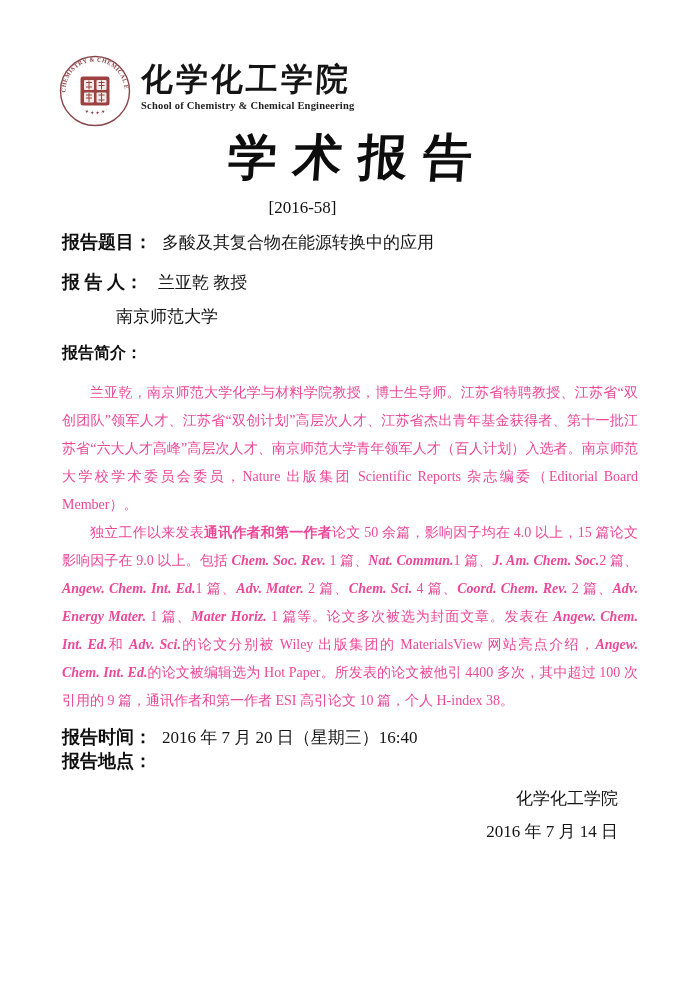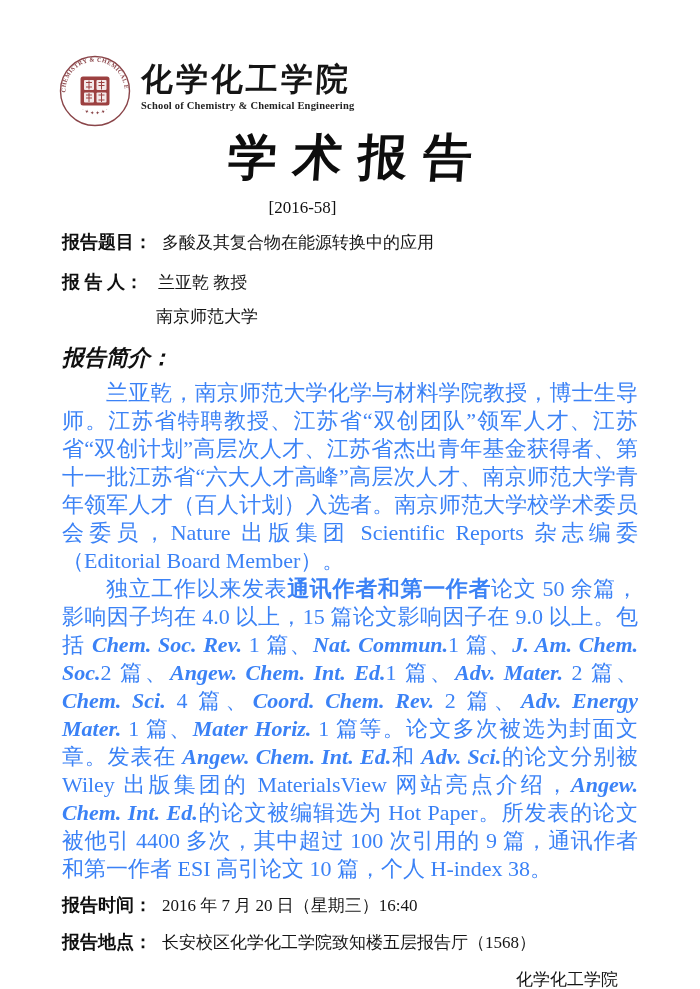--- a/index.html
+++ b/index.html
@@ -57,32 +57,32 @@
     flex: 0 0 84px;
     font-size: 18px; font-weight: bold; color: #0f0f0f;
     font-family: "Liberation Serif", "DejaVu Serif", serif;
     white-space: nowrap;
   }
   .row-value { font-size: 17px; color: #151515; padding-left: 10px; white-space: nowrap; }
   .row-topic   { margin-bottom: 16px; }
   .row-speaker { margin-bottom: 12px; }
   .affiliation {
     font-size: 17px; color: #151515;
-    margin-left: 94px; margin-bottom: 15px; line-height: 22px;
+    margin-left: 54px; margin-bottom: 15px; line-height: 22px;
   }
   .intro-label {
-    font-size: 22px; font-weight: bold; color: #0f0f0f; margin-bottom: 6px; font-style: italic;
+    font-size: 16px; font-weight: bold; color: #0f0f0f; margin-bottom: 15px;
   }
   .intro-paragraphs p {
-    font-size: 22px; line-height: 28px; color: #3b82f6;
+    font-size: 14px; line-height: 28px; color: #ec4899;
     text-align: justify; text-indent: 2em;
   }
   .seg-b  { font-weight: bold; margin-top: 34px; }
   .seg-bi { font-weight: bold; font-style: italic; margin-top: 38px; }
-  .row-time  { margin-top: 10px; margin-bottom: 13px; }
+  .row-time  { margin-top: 10px; }
   .row-venue { margin-bottom: 9px; align-items: flex-end; }
 
   .signature-block {
     text-align: right; padding-right: 20px;
     font-size: 17px; color: #151515; line-height: 33px;
   }
 </style>
 </head>
 <body>
 
@@ -145,21 +145,20 @@
         <p><span>独立工作以来发表</span><span class="seg-b">通讯作者和第一作者</span><span>论文 50 余篇，影响因子均在 4.0 以上，15 篇论文影响因子在 9.0 以上。包括 </span><span class="seg-bi">Chem. Soc. Rev.</span><span> 1 篇、</span><span class="seg-bi">Nat. Commun.</span><span>1 篇、</span><span class="seg-bi">J. Am. Chem. Soc.</span><span>2 篇、</span><span class="seg-bi">Angew. Chem. Int. Ed.</span><span>1 篇、</span><span class="seg-bi">Adv. Mater.</span><span> 2 篇、</span><span class="seg-bi">Chem. Sci.</span><span> 4 篇、</span><span class="seg-bi">Coord. Chem. Rev.</span><span> 2 篇、</span><span class="seg-bi">Adv. Energy Mater.</span><span> 1 篇、</span><span class="seg-bi">Mater Horiz.</span><span> 1 篇等。论文多次被选为封面文章。发表在 </span><span class="seg-bi">Angew. Chem. Int. Ed.</span><span>和 </span><span class="seg-bi">Adv. Sci.</span><span>的论文分别被 Wiley 出版集团的 MaterialsView 网站亮点介绍，</span><span class="seg-bi">Angew. Chem. Int. Ed.</span><span>的论文被编辑选为 Hot Paper。所发表的论文被他引 4400 多次，其中超过 100 次引用的 9 篇，通讯作者和第一作者 ESI 高引论文 10 篇，个人 H-index 38。</span></p>
       </div>
 
     <div class="row row-time">
       <span class="row-label">报告时间：</span>
       <span class="row-value">2016 年 7 月 20 日（星期三）16:40</span>
     </div>
 
     <div class="row row-venue">
       <span class="row-label">报告地点：</span>
-      <span class="row-value">长安校区化学化工学院致知楼五层报告厅（1568）</span>
     </div>
 
     <div class="signature-block">
       <div>化学化工学院</div>
       <div>2016 年 7 月 14 日</div>
     </div>
 
   </div>
 </div>
 

